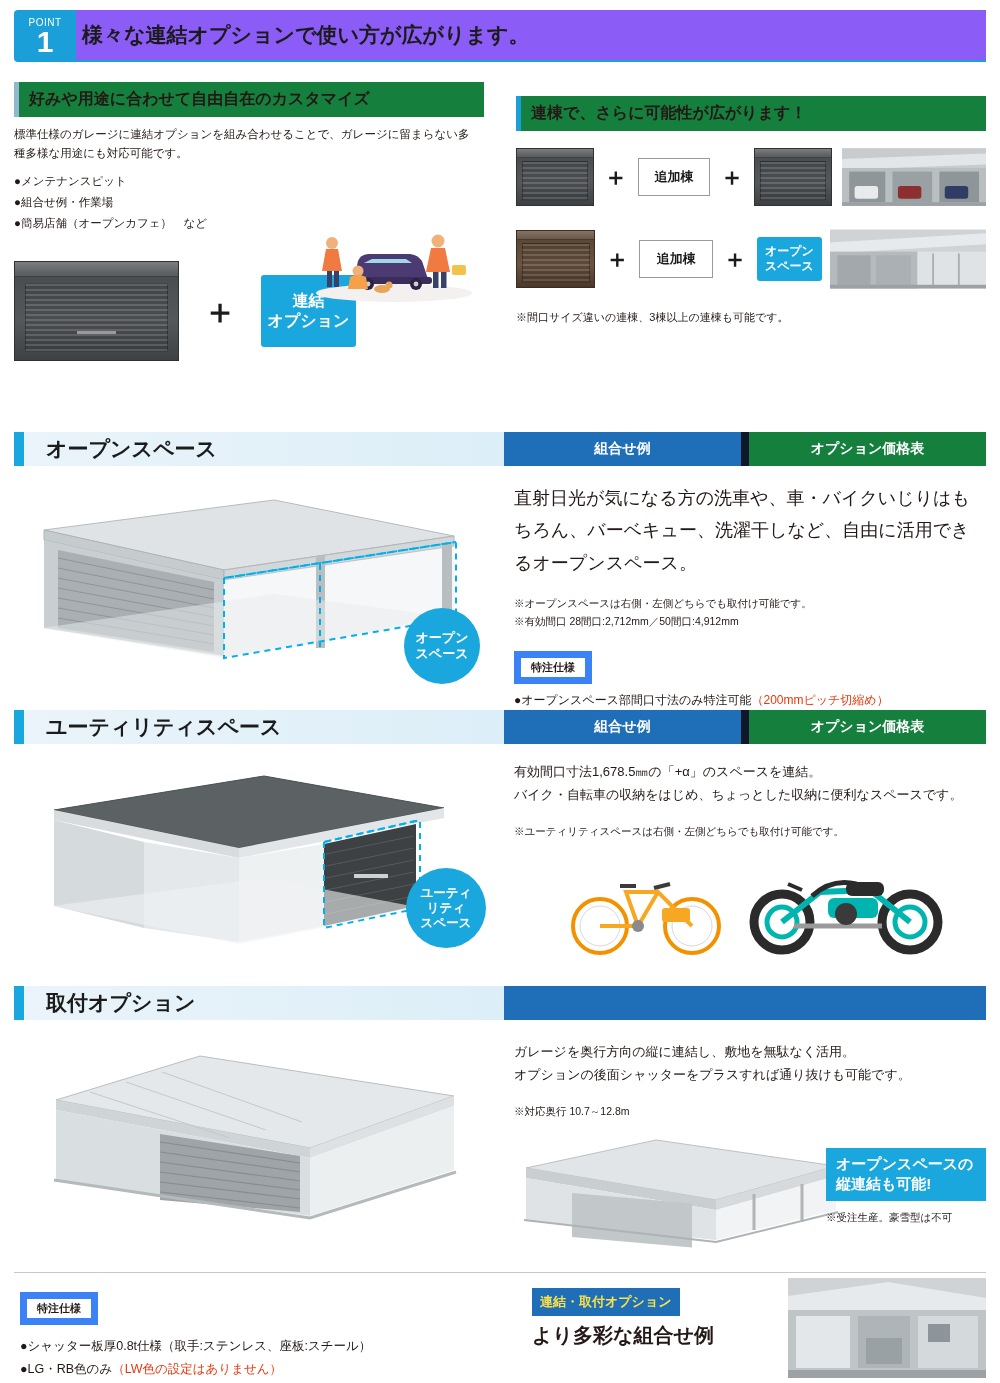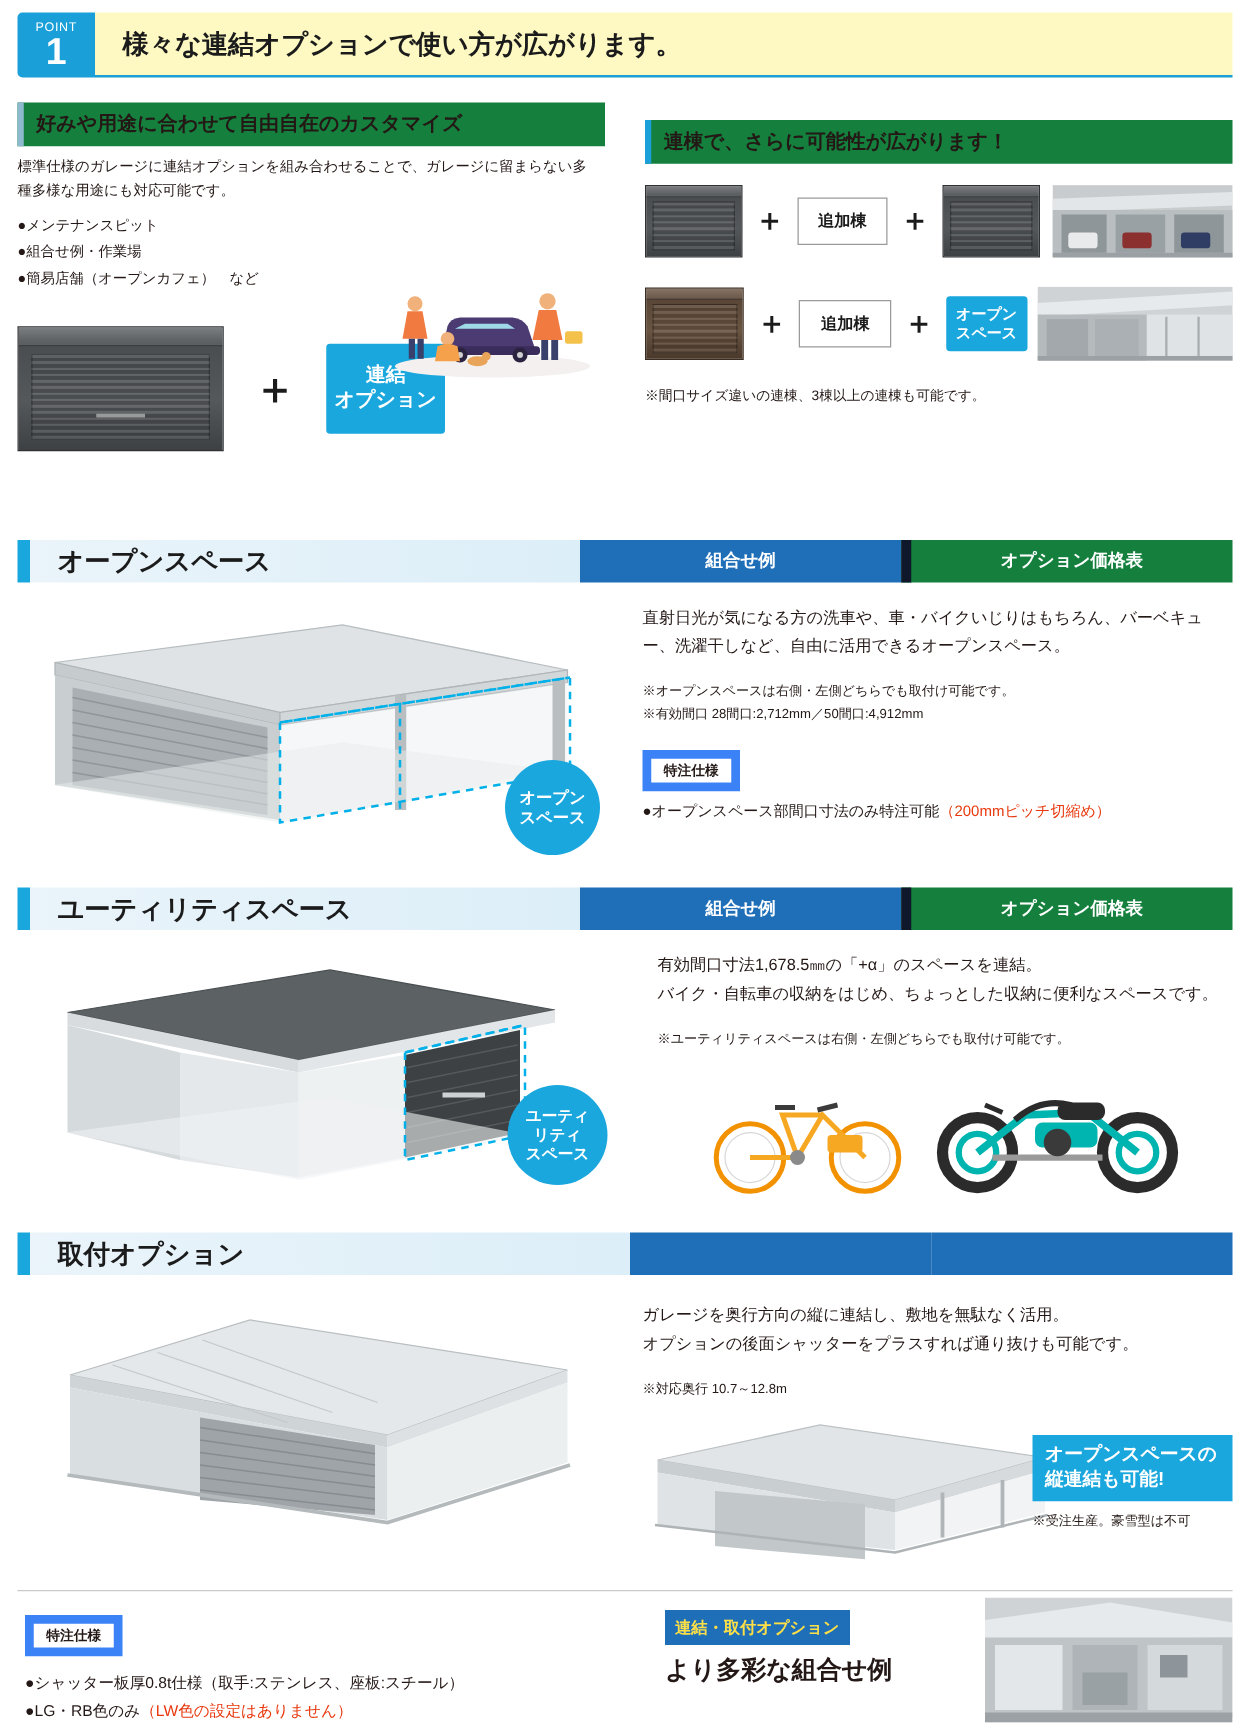--- a/index.html
+++ b/index.html
@@ -19,22 +19,22 @@
     display: flex; align-items: stretch;
   }
   .point-badge {
     width: 62px; background: #1a9fd8; color: #fff;
     display: flex; flex-direction: column; align-items: center; justify-content: center;
     border-radius: 4px 0 0 4px;
   }
   .point-badge .pt-label { font-size: 10px; letter-spacing: .5px; line-height: 1; margin-top: 2px; }
   .point-badge .pt-num { font-size: 30px; font-weight: bold; line-height: 1; margin-top: -1px; }
   .point-title-bar {
-    flex: 1; background: #fef9c3; display: flex; align-items: center;
-    padding-left: 22px; font-size: 21px; font-weight: bold; color: #1b1b1b;
+    flex: 1; background: #8b5cf6; display: flex; align-items: center;
+    padding-left: 6px; font-size: 21px; font-weight: bold; color: #1b1b1b;
     border-bottom: 2px solid #1a9fd8;
   }
 
   
   .panel-left { position: absolute; left: 14px; top: 82px; width: 470px; }
   .panel-right { position: absolute; left: 516px; top: 96px; width: 470px; }
 
   .panel-head {
     background: #15803d; padding: 7px 10px; font-size: 16px; font-weight: bold;
     border-left: 5px solid #8fb9cf;
@@ -82,21 +82,21 @@
 
   .note { font-size: 11px; line-height: 1.6; }
 
   
   .people { position: absolute; right: 2px; top: 88px; width: 180px; height: 92px; }
 
   
   .sec-head { position: absolute; left: 14px; width: 972px; height: 34px; display: flex; }
   .sec-accent { width: 10px; background: #1aa7de; }
   .sec-name {
-    width: 440px; background: linear-gradient(90deg,#eaf4fa 0%,#dceef8 100%);
+    width: 480px; background: linear-gradient(90deg,#eaf4fa 0%,#dceef8 100%);
     display: flex; align-items: center; padding-left: 22px;
     font-size: 21px; font-weight: bold; color: #1b1b1b;
   }
   .sec-tag1, .sec-tag2 {
     flex: 1; background: #1f6fb8; color: #fff; font-size: 14px; font-weight: bold;
     display: flex; align-items: center; justify-content: center;
   }
   .sec-tag1 { background: #1f6fb8; }
   .sec-tag2 { background: #15803d; border-left: 8px solid #0f172a; }
 
@@ -289,21 +289,21 @@
     <path class="dash-cyan" d="M200 100 L200 180 L432 140 L432 64 Z"></path>
     <path class="dash-cyan" d="M200 100 L432 64"></path>
     <path class="dash-cyan" d="M296 86 L296 172"></path>
   </svg>
   <div class="circle-badge" style="position:absolute;left:404px;top:608px;width:76px;height:76px;font-size:13px;">
     <span>オープン</span>
     <span>スペース</span>
   </div>
 
   <div style="position:absolute;left:514px;top:482px;width:472px;">
-    <div style="font-size:13px;line-height:1.8;">直射日光が気になる方の洗車や、車・バイクいじりはもちろん、バーベキュー、洗濯干しなど、自由に活用できるオープンスペース。</div>
+    <div style="font-size:18px;line-height:1.8;">直射日光が気になる方の洗車や、車・バイクいじりはもちろん、バーベキュー、洗濯干しなど、自由に活用できるオープンスペース。</div>
     <div class="small-note" style="margin-top:16px;">※オープンスペースは右側・左側どちらでも取付け可能です。</div>
     <div class="small-note">※有効間口  28間口:2,712mm／50間口:4,912mm</div>
     <div style="margin-top:20px;">
       <span class="spec-box">特注仕様</span>
     </div>
     <div style="margin-top:8px;font-size:12px;">
       <span>●オープンスペース部間口寸法のみ特注可能</span><span class="red">（200mmピッチ切縮め）</span>
     </div>
   </div>
 
@@ -339,21 +339,21 @@
 
     <path class="dash-cyan" d="M300 86 L300 172 L396 152 L396 64 Z"></path>
     <path class="dash-cyan" d="M300 86 L396 64"></path>
   </svg>
   <div class="circle-badge" style="position:absolute;left:406px;top:868px;width:80px;height:80px;font-size:12.5px;">
     <span>ユーティ</span>
     <span>リティ</span>
     <span>スペース</span>
   </div>
 
-  <div style="position:absolute;left:526px;top:760px;width:472px;">
+  <div style="position:absolute;left:514px;top:760px;width:472px;">
     <div style="font-size:13px;line-height:1.8;">有効間口寸法1,678.5㎜の「+α」のスペースを連結。</div>
     <div style="font-size:13px;line-height:1.8;">バイク・自転車の収納をはじめ、ちょっとした収納に便利なスペースです。</div>
     <div class="small-note" style="margin-top:16px;">※ユーティリティスペースは右側・左側どちらでも取付け可能です。</div>
   </div>
 
   <svg style="position:absolute;left:566px;top:862px;" width="170" height="96" viewBox="0 0 170 96">
     <circle cx="34" cy="64" r="27" fill="none" stroke="#f39200" stroke-width="4"></circle>
     <circle cx="34" cy="64" r="20" fill="none" stroke="#d8d8d8" stroke-width="1"></circle>
     <circle cx="126" cy="64" r="27" fill="none" stroke="#f39200" stroke-width="4"></circle>
     <circle cx="126" cy="64" r="20" fill="none" stroke="#d8d8d8" stroke-width="1"></circle>

